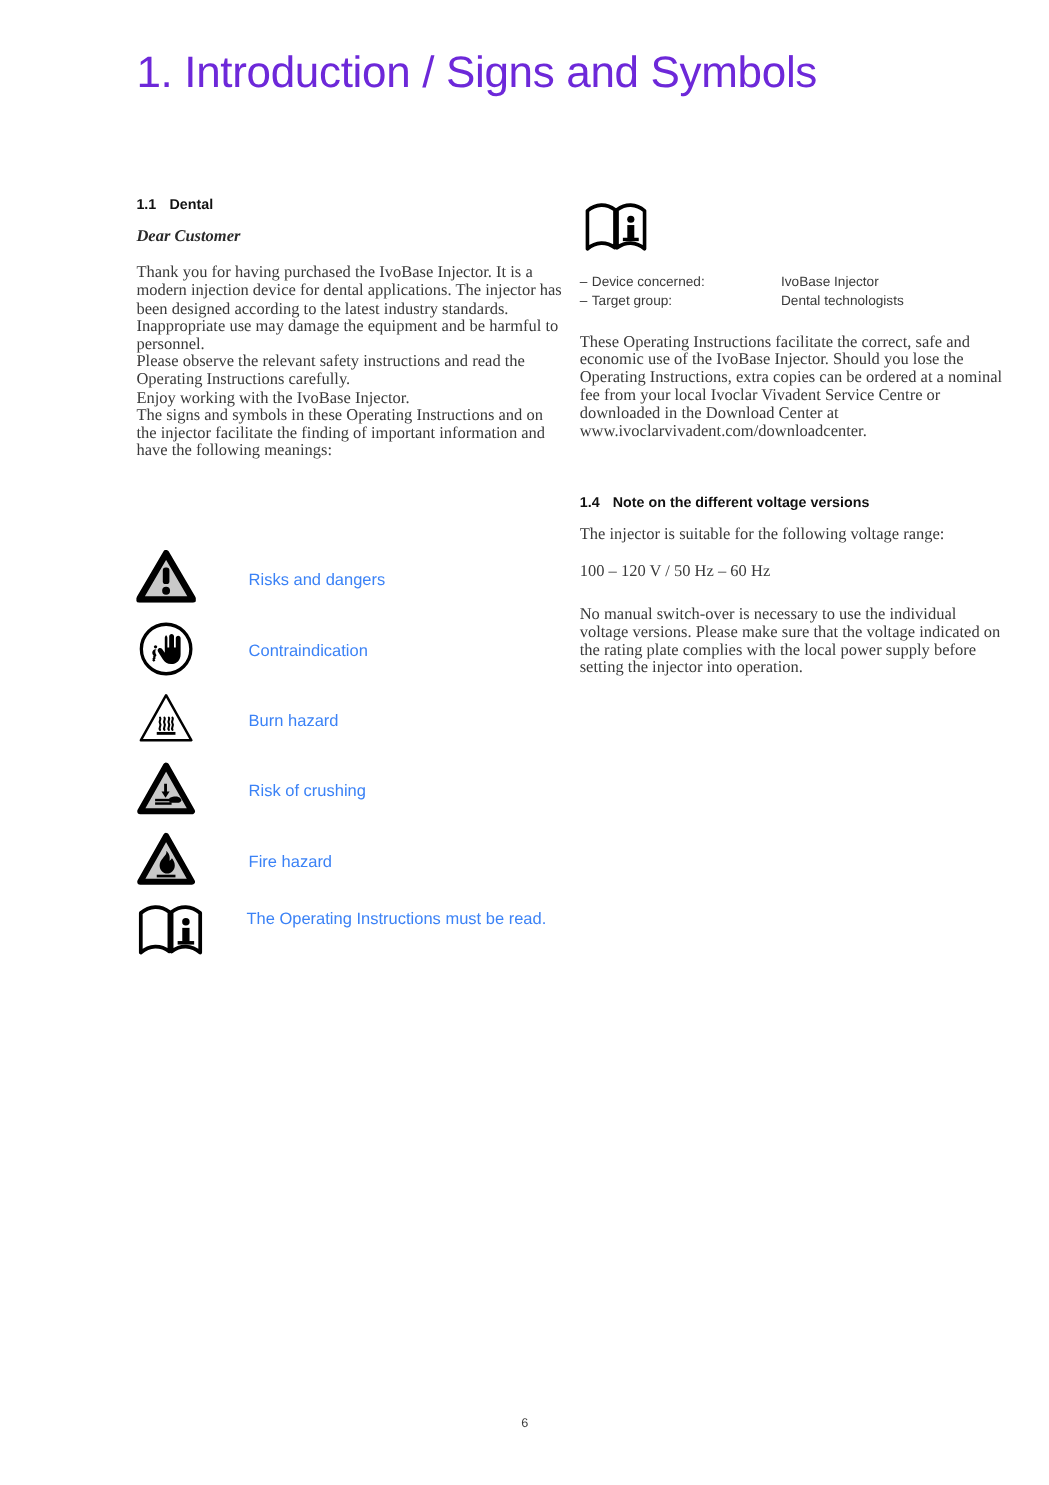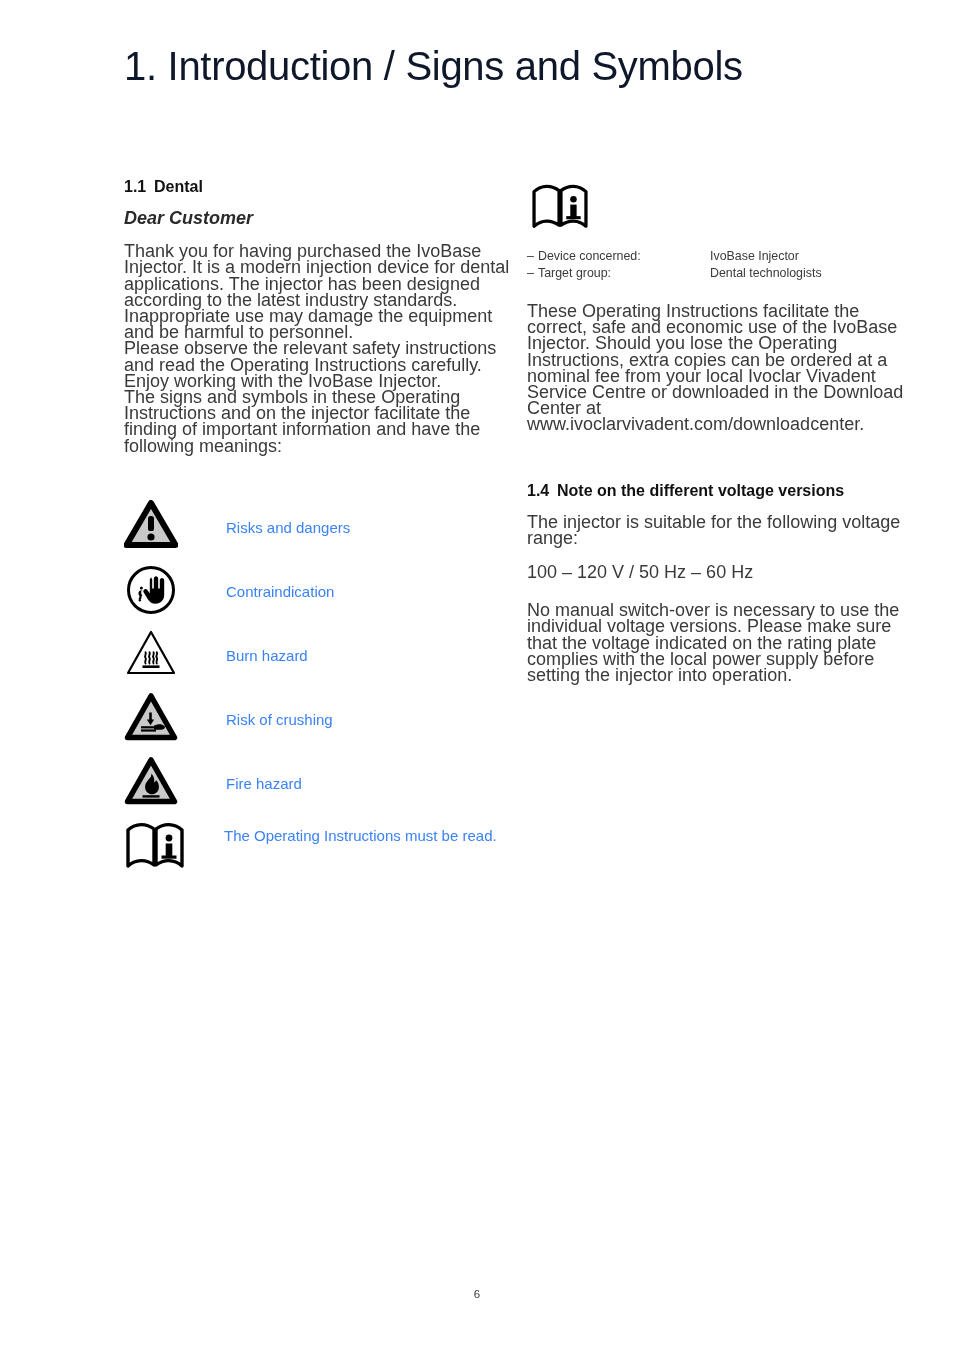--- a/index.html
+++ b/index.html
@@ -24,54 +24,55 @@
   }
 
   
   .page-title {
     position: absolute;
     left: 124px;
     top: 44px;
     font-size: 40px;
     font-weight: 400;
     letter-spacing: -0.3px;
-    color: #0f172a;
+    color: #6d28d9;
     white-space: nowrap;
   }
 
   
   .col {
     position: absolute;
     top: 178px;
     width: 390px;
   }
   .col-left  { left: 124px; }
   .col-right { left: 527px; }
 
   
   .sec-head {
-    font-size: 16px;
+    font-size: 13px;
     font-weight: bold;
     color: #111111;
     margin: 0 0 14px 0;
     display: flex;
     white-space: nowrap;
   }
   .sec-num {
     display: inline-block;
     min-width: 30px;
   }
   .sec-head.tight .sec-num { min-width: 27px; }
 
   
   .para {
-    font-size: 18px;
+    font-size: 15px;
     line-height: 16.2px;
     color: #3a3a3a;
     margin: 0;
+    font-family: Liberation Serif, serif;
   }
   .para.italic-lead {
     font-style: italic;
     font-weight: 600;
     color: #2a2a2a;
     margin-bottom: 17px;
   }
   .gap-22 { margin-top: 22px; }
   .gap-18 { margin-top: 18px; }
 

